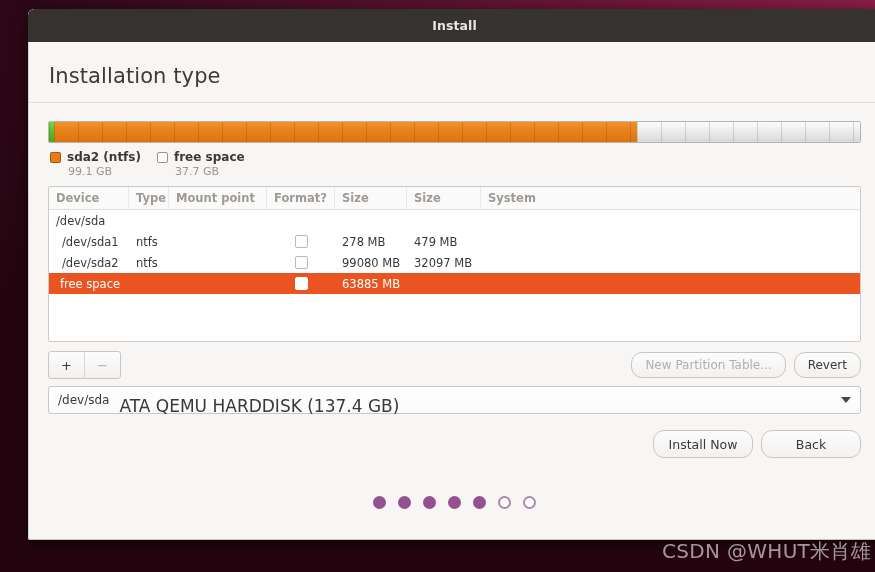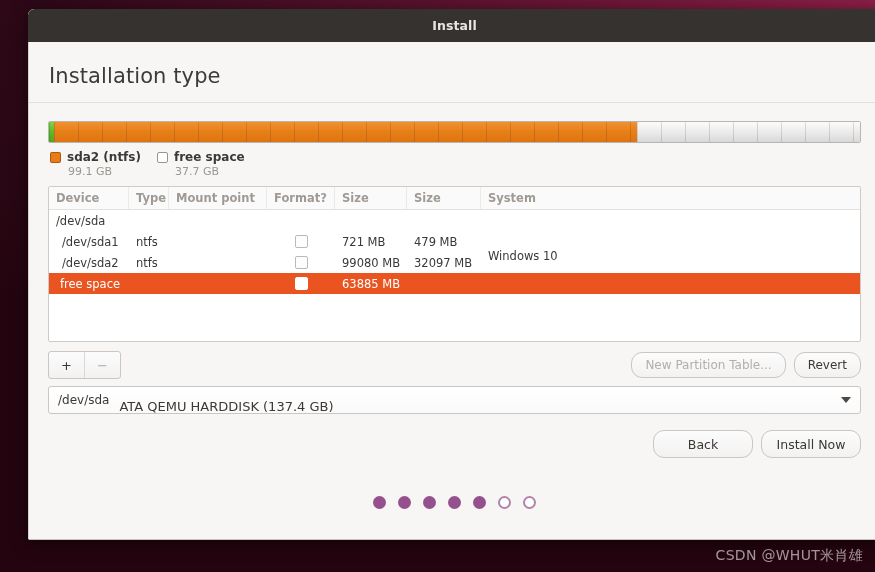--- a/index.html
+++ b/index.html
@@ -274,21 +274,21 @@
     align-items: center;
     padding: 0 9px;
     box-sizing: border-box;
   }
   #bootloader-select .dev {
     font-size: 12px;
     color: #3b3937;
     margin-right: 10px;
   }
   #bootloader-select .desc {
-    font-size: 13px;
+    font-size: 17px;
     color: #3b3937;
     flex: 1;
     margin-top: 12px;
   }
   .caret {
     width: 0; height: 0;
     border-left: 5px solid transparent;
     border-right: 5px solid transparent;
     border-top: 6px solid #4a4745;
   }
@@ -319,23 +319,23 @@
     border-radius: 50%;
     margin: 0 6px;
     box-sizing: border-box;
   }
   .dot.filled { background: #95518e; }
   .dot.empty { background: #ffffff; border: 2px solid #b184ac; }
 
   
   #watermark {
     position: absolute;
-    right: 12px;
+    right: 4px;
     bottom: 7px;
-    font-size: 14px;
+    font-size: 20px;
     color: #cfc6cb;
     opacity: 0.75;
     letter-spacing: 0.3px;
     white-space: nowrap;
   }
 </style>
 </head>
 <body>
 
 <div id="desktop">
@@ -399,23 +399,22 @@
             <div class="cell c-system"></div>
           </div>
 
           <div class="row">
             <div class="cell c-device" style="padding-left:13px;">/dev/sda1</div>
             <div class="cell c-type">ntfs</div>
             <div class="cell c-mount"></div>
             <div class="cell c-format">
               <span class="checkbox"></span>
             </div>
-            <div class="cell c-size">721 MB</div>
+            <div class="cell c-size">278 MB</div>
             <div class="cell c-used">479 MB</div>
-            <div class="cell c-system">Windows 10</div>
           </div>
 
           <div class="row">
             <div class="cell c-device" style="padding-left:13px;">/dev/sda2</div>
             <div class="cell c-type">ntfs</div>
             <div class="cell c-mount"></div>
             <div class="cell c-format">
               <span class="checkbox"></span>
             </div>
             <div class="cell c-size">99080 MB</div>
@@ -448,22 +447,22 @@
         </div>
 
 
         <div id="bootloader-select">
           <span class="dev">/dev/sda</span>
           <span class="desc">ATA QEMU HARDDISK (137.4 GB)</span>
           <span class="caret"></span>
         </div>
 
         <div id="nav-row">
+          <div class="btn">Install Now</div>
           <div class="btn">Back</div>
-          <div class="btn">Install Now</div>
         </div>
 
         <div id="dots">
           <span class="dot filled"></span>
           <span class="dot filled"></span>
           <span class="dot filled"></span>
           <span class="dot filled"></span>
           <span class="dot filled"></span>
           <span class="dot empty"></span>
           <span class="dot empty"></span>

